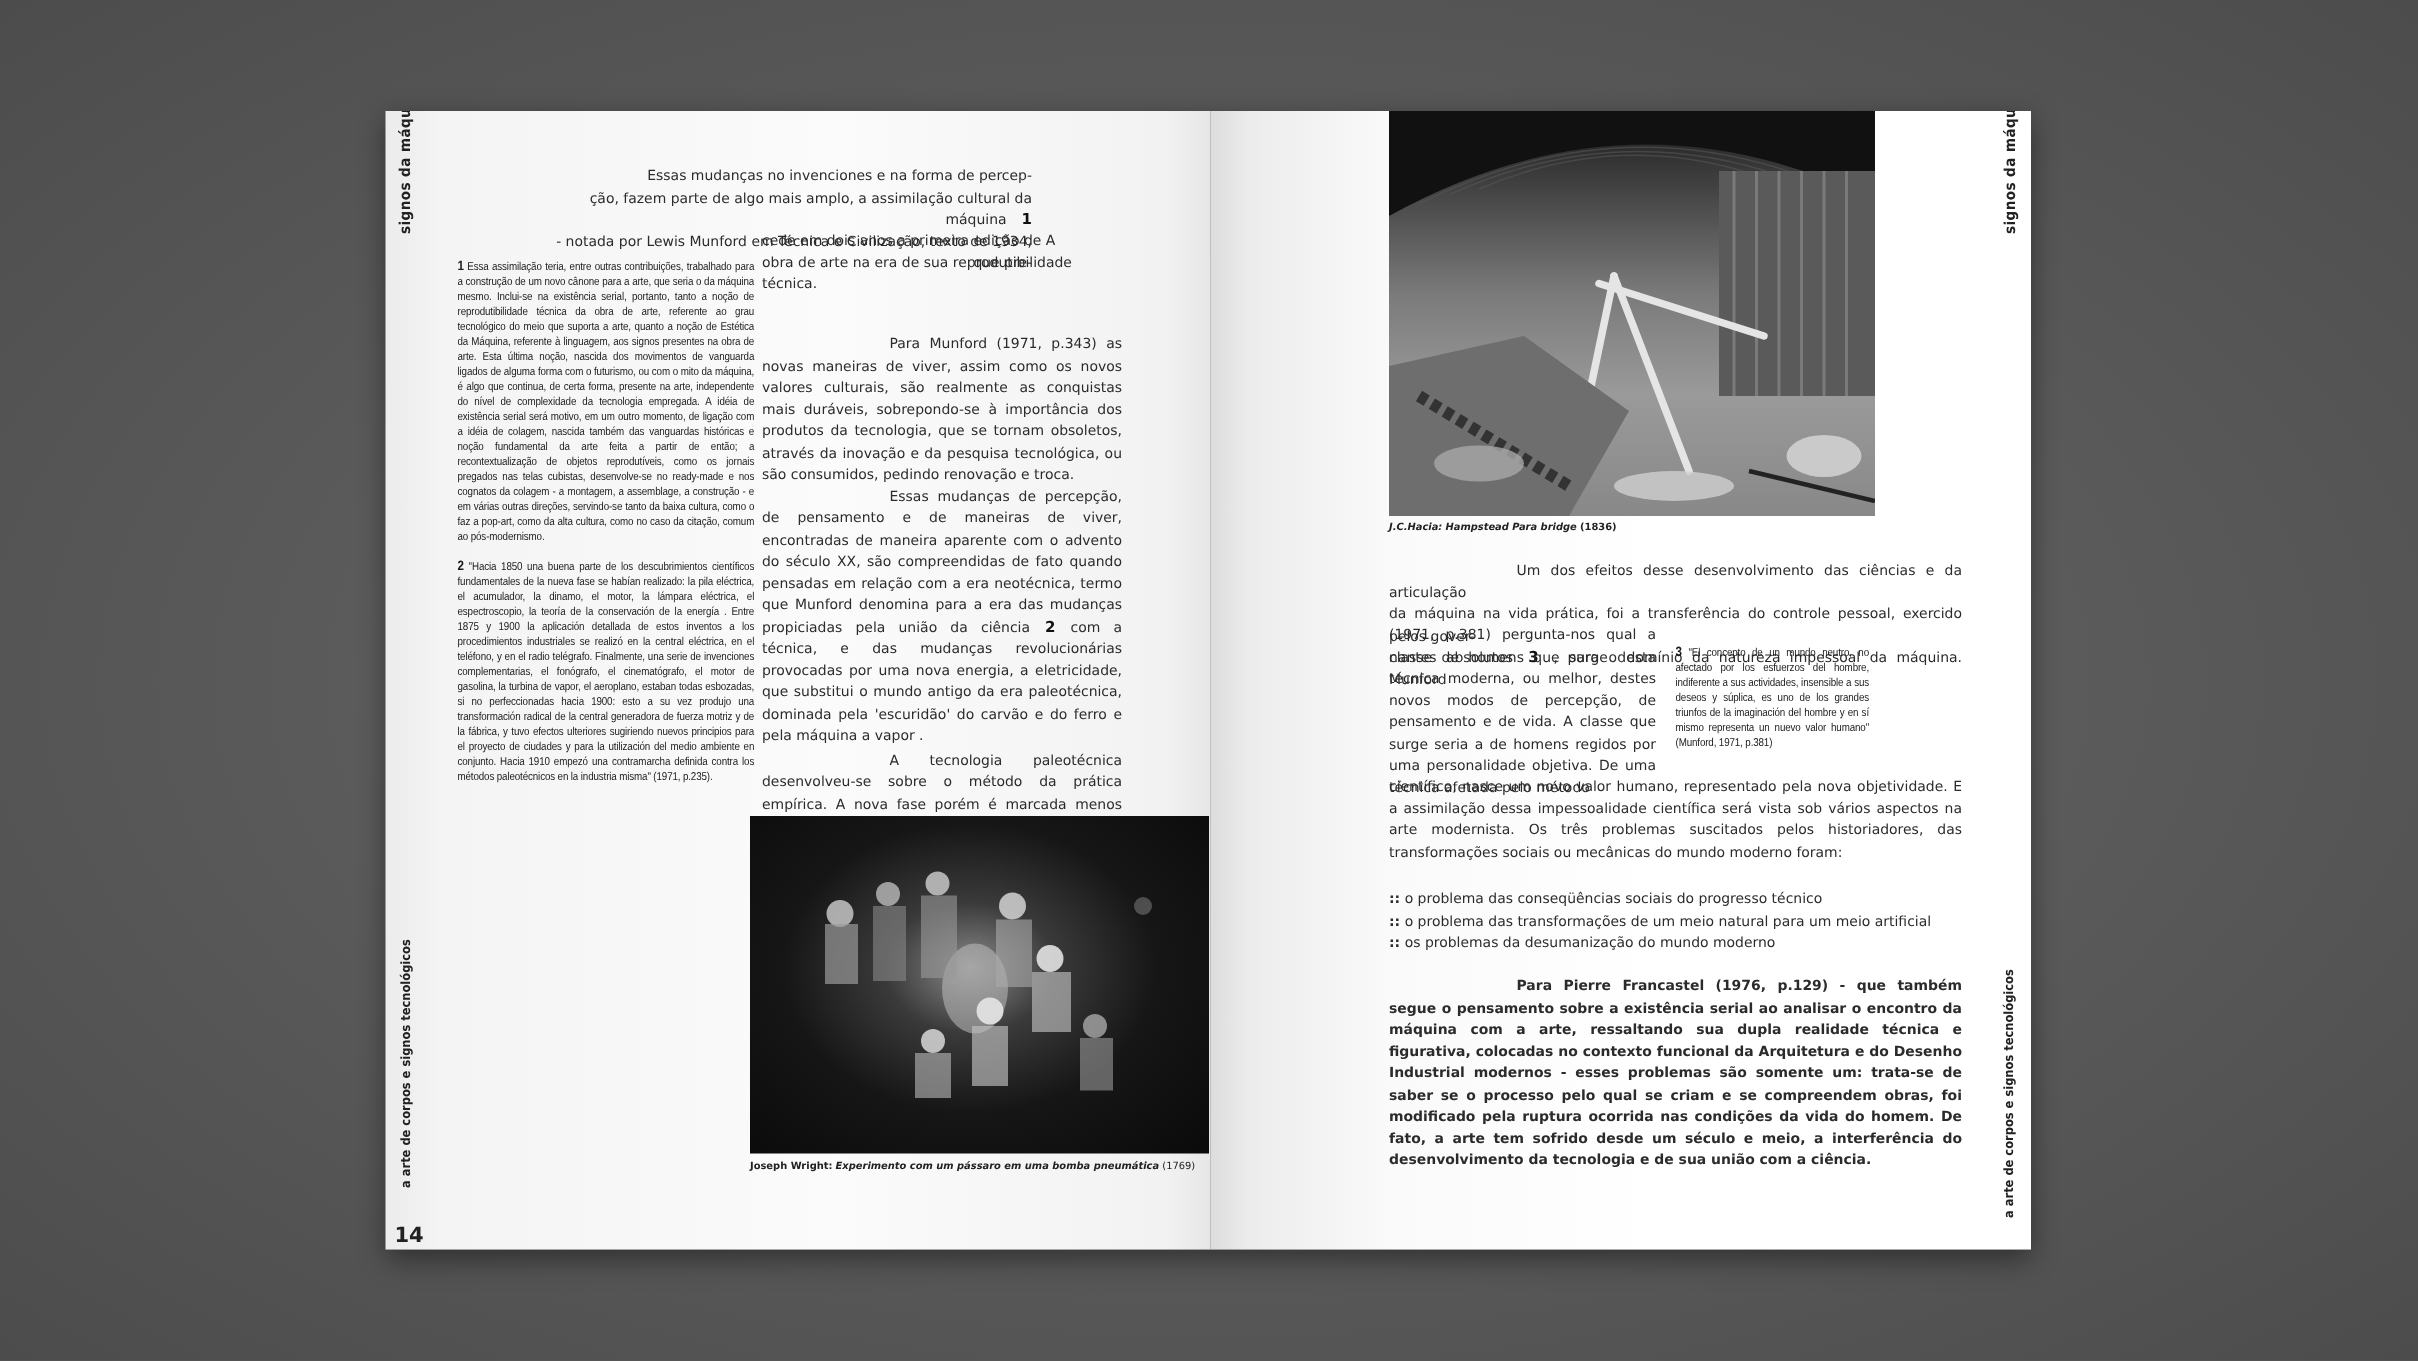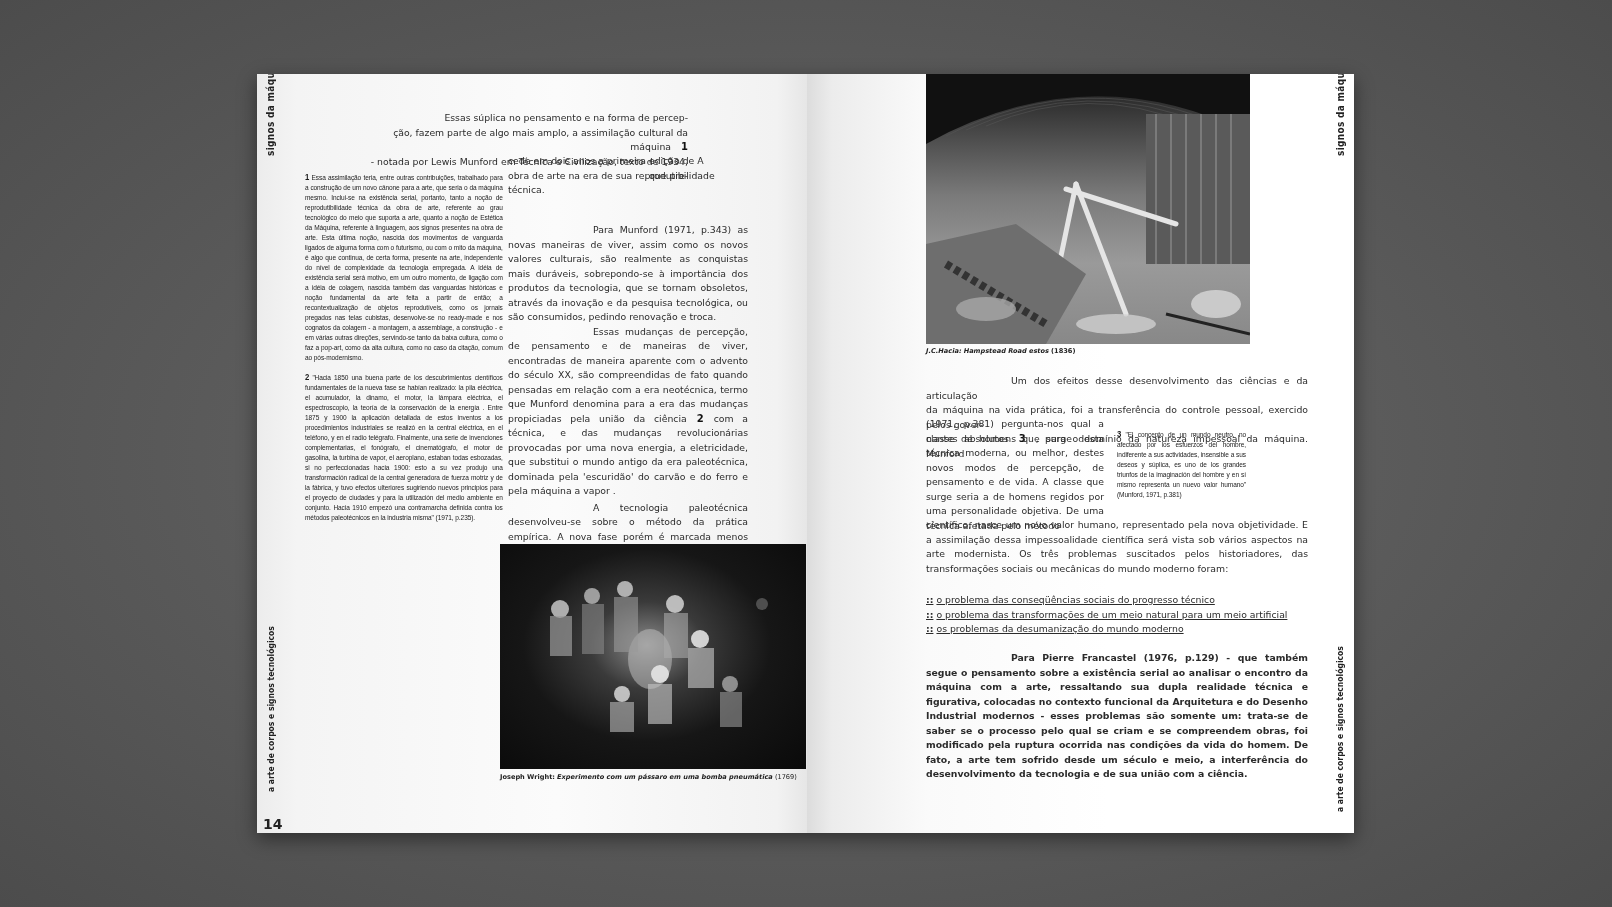--- a/index.html
+++ b/index.html
@@ -42,35 +42,35 @@
   .footnote {
     position: absolute; font-family: "Liberation Sans Narrow", "Liberation Sans", sans-serif;
     font-size: 7.6px; line-height: 10px; color: #1a1a1a; text-align: justify; letter-spacing: -0.1px;
     transform: scaleX(0.86); transform-origin: left top;
   }
   .footnote b { font-size: 9px; }
   .caption { position: absolute; font-size: 6.6px; color: #222; font-family: "DejaVu Sans", sans-serif; white-space: nowrap; }
   .caption .bold { font-weight: bold; }
   .caption em { font-weight: bold; font-style: italic; }
   .photo { position: absolute; overflow: hidden; }
-  .list-item { display: block; text-align: left; text-decoration: underline; }
+  .list-item { display: block; text-align: left; }
   .bullet { font-weight: bold; margin-right: 3px; }
 </style>
 </head>
 <body>
 
 <div class="spread">
 
   <div class="page page-left">
     <div class="vert running-head" style="left:8px; top:82px;">signos da máquina</div>
     <div class="vert running-foot" style="left:9px; top:718px;">a arte de corpos e signos tecnológicos</div>
     <div class="pageno" style="left:6px; top:742px;">14</div>
 
     <div class="body-text right-al" style="left:100px; top:37px; width:331px;">
-      <p>Essas súplica no pensamento e na forma de percep-</p>
+      <p>Essas mudanças no invenciones e na forma de percep-</p>
       <p><span>ção, fazem parte de algo mais amplo, a assimilação cultural da máquina</span><span class="fn-num" style="padding-right:0">1</span></p>
       <p>- notada por Lewis Munford em Técnica e Civilização, texto de 1934, que pre-</p>
     </div>
     <div class="body-text" style="left:251px; top:80px; width:240px; text-align:left;">
       <p>cede em dois anos a primeira edição de A</p>
       <p>obra de arte na era de sua reprodutibilidade técnica.</p>
     </div>
 
     <div class="body-text" style="left:251px; top:109px; width:240px;margin-top:40px;">
       <p class="indent">Para Munford (1971, p.343) as novas maneiras de viver, assim como os novos valores culturais, são realmente as conquistas mais duráveis, sobrepondo-se à importância dos produtos da tecnologia, que se tornam obsoletos, através da inovação e da pesquisa tecnológica, ou são consumidos, pedindo renovação e troca.</p>
@@ -148,21 +148,21 @@
         <path d="M0 170 L90 150 L160 200 L120 270 L0 270 Z" fill="#6e6e6e"></path>
         <path d="M20 190 L120 250" stroke="#333" stroke-width="8" stroke-dasharray="6 4"></path>
         <ellipse cx="190" cy="250" rx="40" ry="10" fill="#cfcfcf" opacity="0.8"></ellipse>
         <ellipse cx="290" cy="230" rx="25" ry="14" fill="#d8d8d8" opacity="0.8"></ellipse>
         <ellipse cx="60" cy="235" rx="30" ry="12" fill="#a8a8a8" opacity="0.8"></ellipse>
         <line x1="240" y1="240" x2="324" y2="260" stroke="#222" stroke-width="3"></line>
       </svg>
     </div>
     <div class="caption" style="left:119px; top:273px;">
       <em>J.C.Hacia:</em>
-      <em>Hampstead Road estos</em>
+      <em>Hampstead Para bridge</em>
       <span class="bold">(1836)</span>
     </div>
 
     <div class="body-text" style="left:119px; top:300px; width:382px;">
       <p class="indent">Um dos efeitos desse desenvolvimento das ciências e da articulação</p>
       <p>da máquina na vida prática, foi a transferência do controle pessoal, exercido pelos gover-</p>
       <p><span>nantes absolutos</span><span class="fn-num">3</span><span>, para o domínio da natureza impessoal da máquina. Munford</span></p>
     </div>
     <div class="body-text" style="left:119px; top:343px; width:178px;">(1971, p.381) pergunta-nos qual a classe de homens que surge desta técnica moderna, ou melhor, destes novos modos de percepção, de pensamento e de vida. A classe que surge seria a de homens regidos por uma personalidade objetiva. De uma técnica afetada pelo método</div>
     <div class="body-text" style="left:119px; top:444px; width:382px;">científico, nasce um novo valor humano, representado pela nova objetividade. E a assimilação dessa impessoalidade científica será vista sob vários aspectos na arte modernista. Os três problemas suscitados pelos historiadores, das transformações sociais ou mecânicas do mundo moderno foram:</div>

